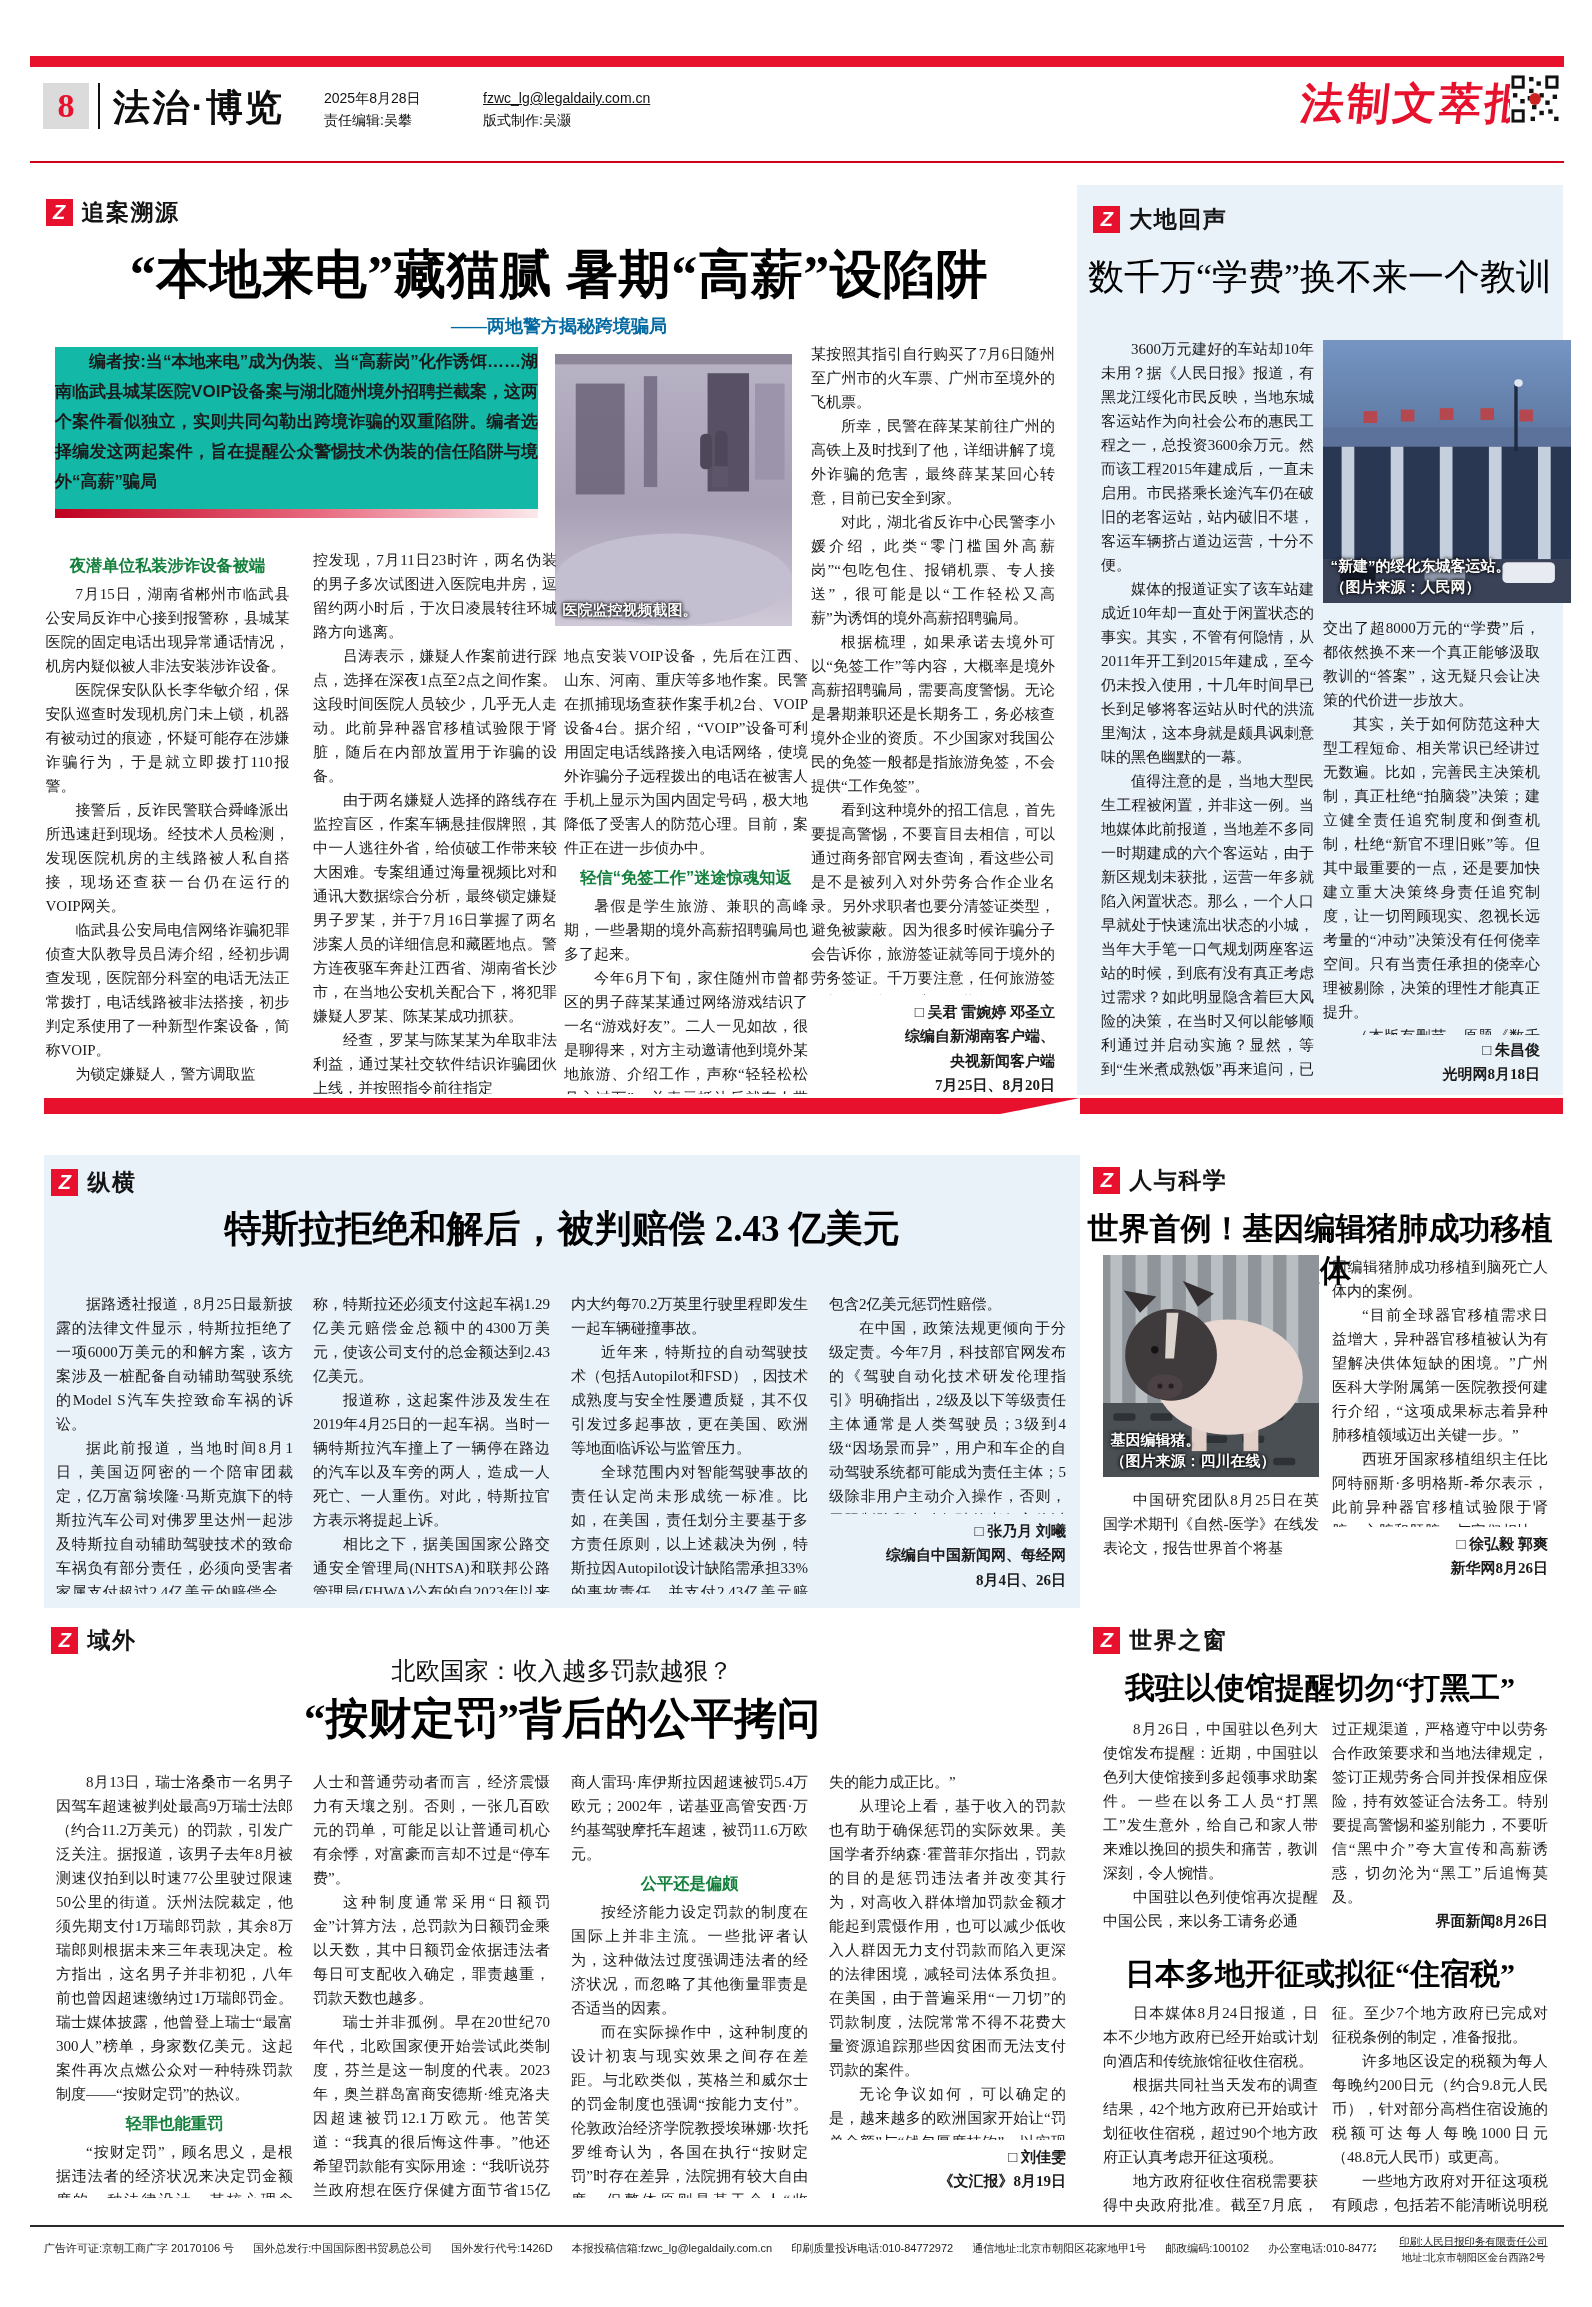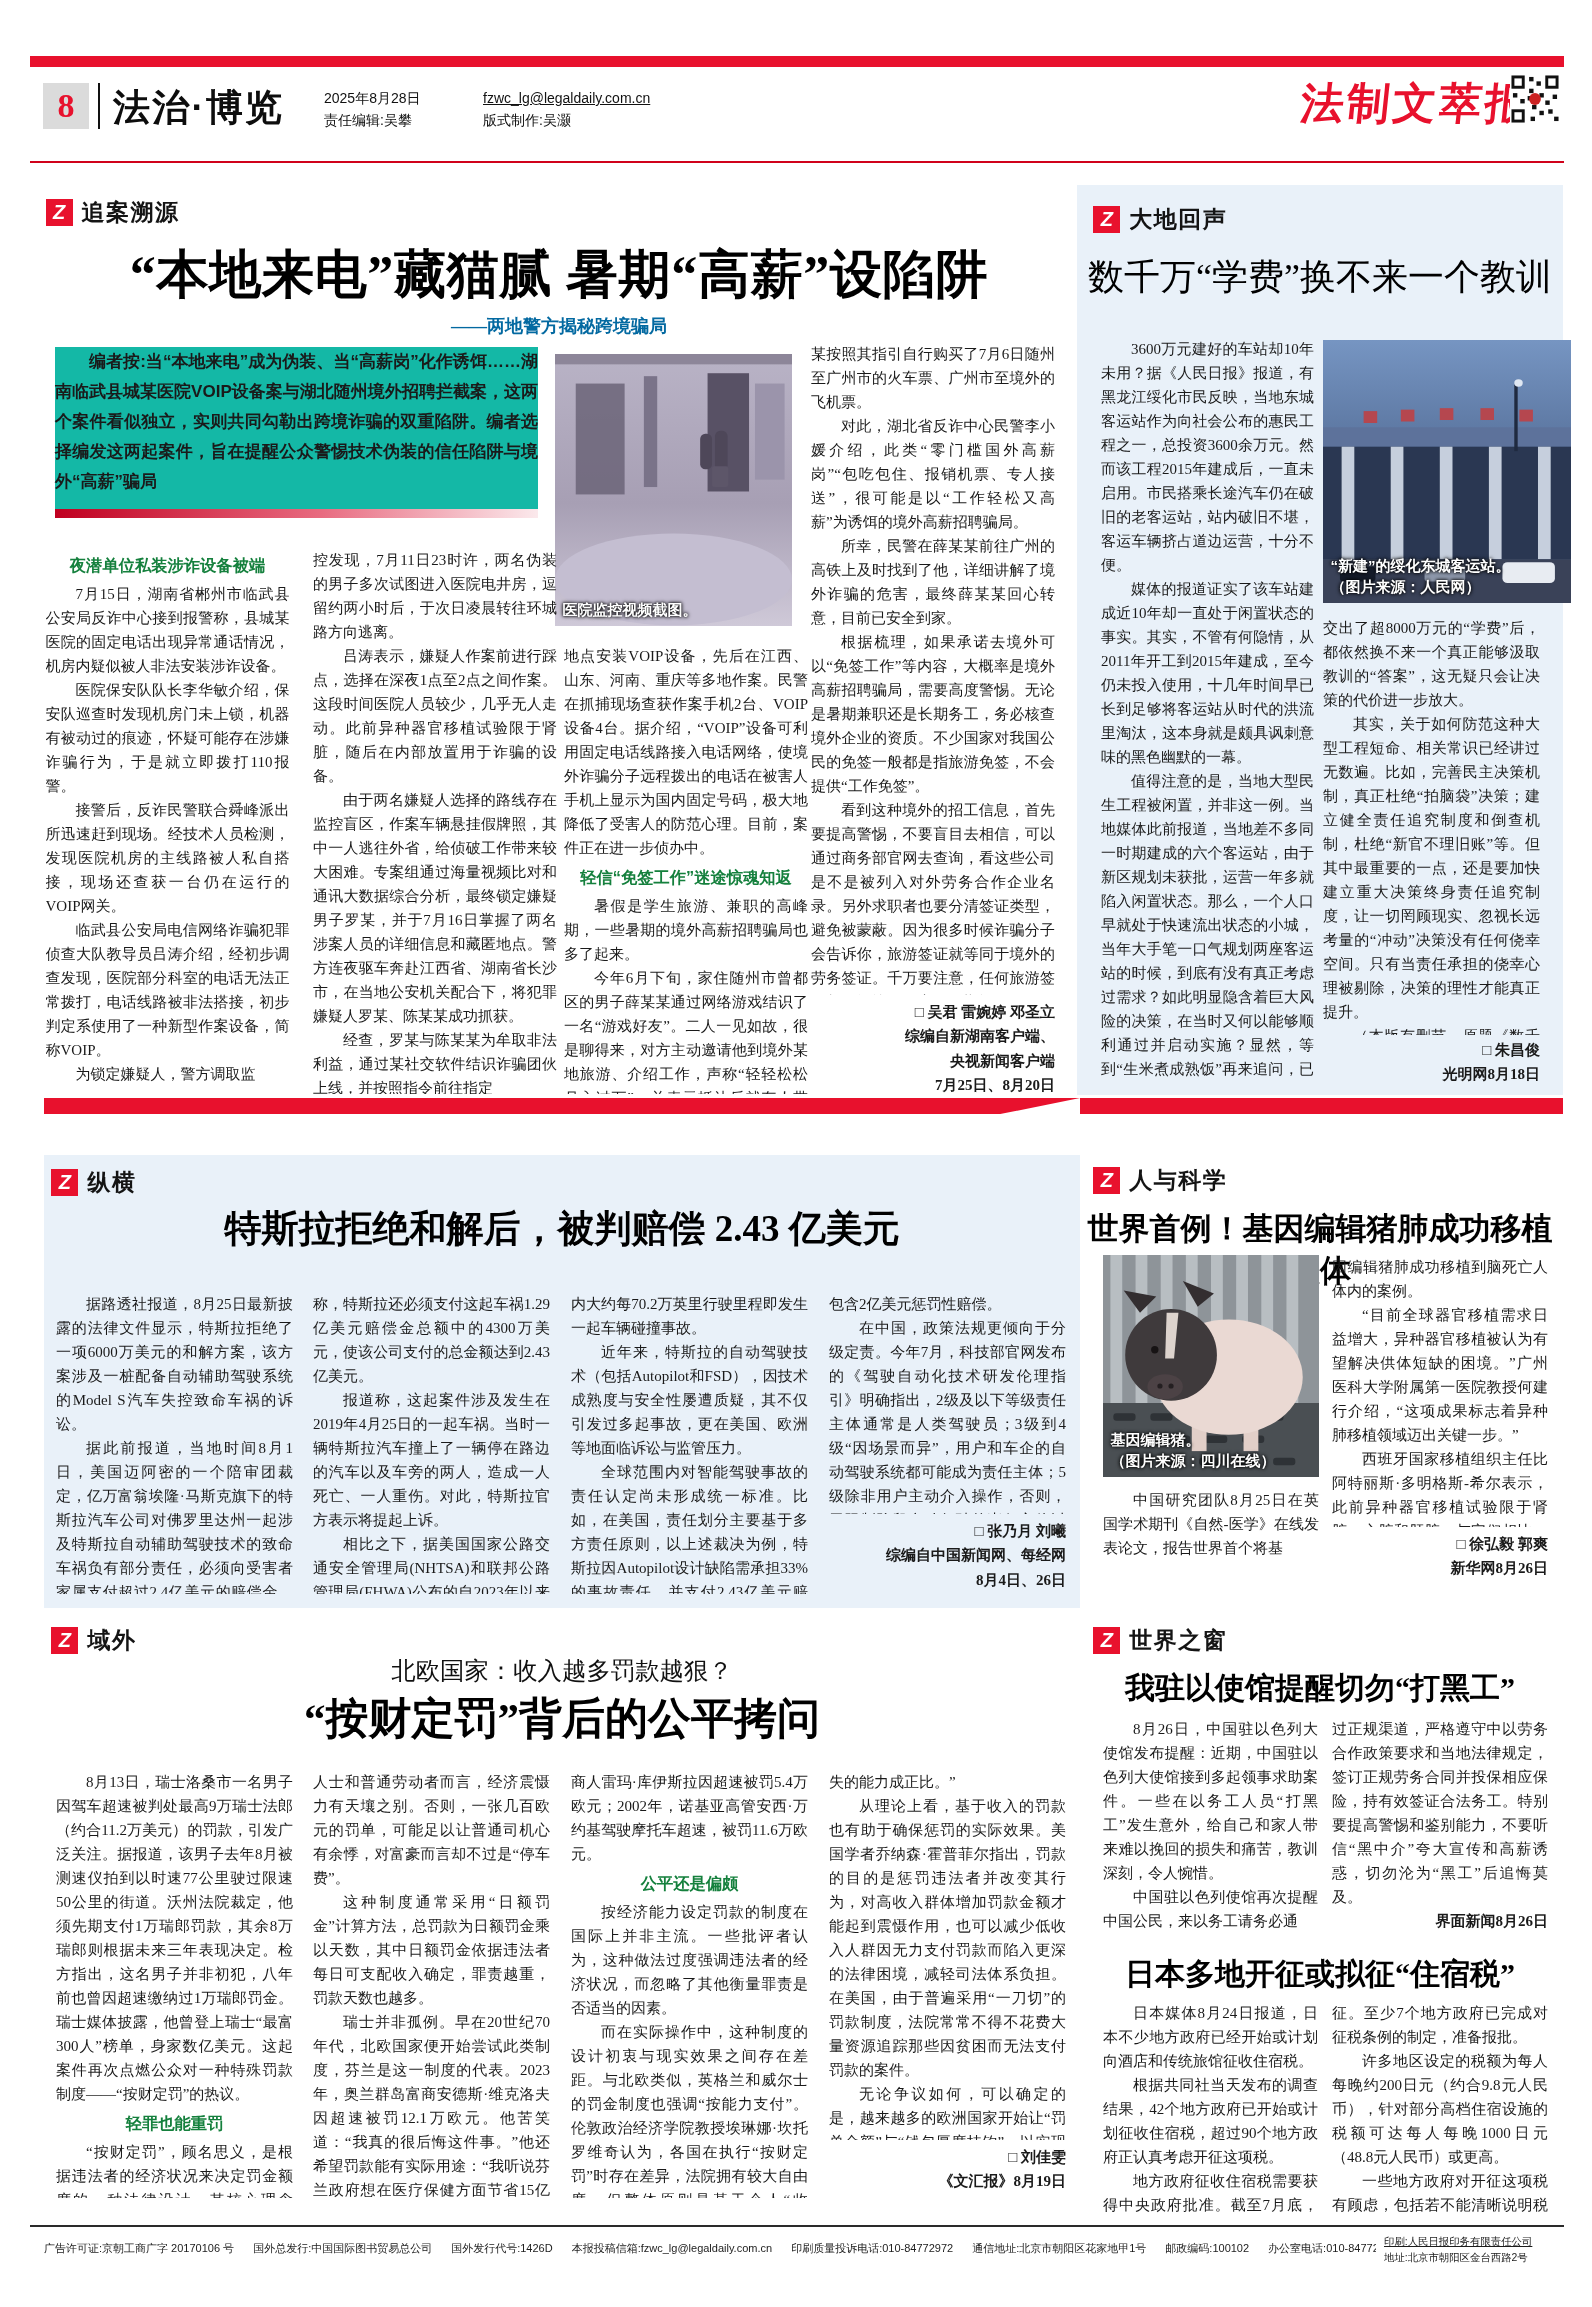--- a/index.html
+++ b/index.html
@@ -41,21 +41,21 @@
   .edbox p{font-family:"Liberation Sans","DejaVu Sans",sans-serif;font-weight:600;font-size:17px;line-height:30px;text-align:justify;text-indent:2em}
   .edbar{height:9px;margin-top:12px;background:linear-gradient(to right,#c00020,#e86b80 55%,#fbe9ec)}
   
   .photo{overflow:hidden}
   .photo svg{display:block;width:100%;height:100%}
   .caption{position:absolute;left:7.4px;bottom:6px;color:#fff;font-family:"Liberation Sans","DejaVu Sans",sans-serif;font-weight:700;font-size:15px;line-height:21px;text-shadow:0 0 3px #000,0 0 4.4px #000}
   
   .notch{position:absolute;width:81px;height:16.3px;background:#fff;clip-path:polygon(0 100%,100% 0,100% 100%)}
   
   .foot{display:flex;gap:19px;font-family:"Liberation Sans","DejaVu Sans",sans-serif;font-size:11px;color:#1c1c1c;white-space:nowrap;overflow:hidden}
-  .footright{font-family:"Liberation Sans","DejaVu Sans",sans-serif;font-size:10.4px;line-height:16.3px;text-align:left;color:#1c1c1c}
+  .footright{font-family:"Liberation Sans","DejaVu Sans",sans-serif;font-size:10.4px;line-height:16.3px;text-align:center;color:#1c1c1c}
   .footright .u{text-decoration:underline}
 </style>
 </head>
 <body>
 
 <div id="page">
 
   <div class="abs bar" style="left:30px;top:56px;width:1534px;height:11px"></div>
 
   <div class="abs pagenum" style="left:43px;top:83px">
@@ -155,22 +155,22 @@
         <div>经查，罗某与陈某某为牟取非法利益，通过某社交软件结识诈骗团伙上线，并按照指令前往指定</div>
       </div>
     <div class="abs coltext" style="left:520px;top:466px;width:244px;height:450px">
         <div class="cont">地点安装VOIP设备，先后在江西、山东、河南、重庆等多地作案。民警在抓捕现场查获作案手机2台、VOIP设备4台。据介绍，“VOIP”设备可利用固定电话线路接入电话网络，使境外诈骗分子远程拨出的电话在被害人手机上显示为国内固定号码，极大地降低了受害人的防范心理。目前，案件正在进一步侦办中。</div>
         <div class="colsub">轻信“免签工作”迷途惊魂知返</div>
         <div>暑假是学生旅游、兼职的高峰期，一些暑期的境外高薪招聘骗局也多了起来。</div>
         <div>今年6月下旬，家住随州市曾都区的男子薛某某通过网络游戏结识了一名“游戏好友”。二人一见如故，很是聊得来，对方主动邀请他到境外某地旅游、介绍工作，声称“轻轻松松月入过万”，并表示抵达后就有人带其通关、入住酒店和介绍工作。于是，薛某</div>
       </div>
     <div class="abs coltext" style="left:767px;top:164px;width:244px;height:653px">
         <div class="cont">某按照其指引自行购买了7月6日随州至广州市的火车票、广州市至境外的飞机票。</div>
+        <div>所幸，民警在薛某某前往广州的高铁上及时找到了他，详细讲解了境外诈骗的危害，最终薛某某回心转意，目前已安全到家。</div>
         <div>对此，湖北省反诈中心民警李小媛介绍，此类“零门槛国外高薪岗”“包吃包住、报销机票、专人接送”，很可能是以“工作轻松又高薪”为诱饵的境外高薪招聘骗局。</div>
-        <div>所幸，民警在薛某某前往广州的高铁上及时找到了他，详细讲解了境外诈骗的危害，最终薛某某回心转意，目前已安全到家。</div>
         <div>根据梳理，如果承诺去境外可以“免签工作”等内容，大概率是境外高薪招聘骗局，需要高度警惕。无论是暑期兼职还是长期务工，务必核查境外企业的资质。不少国家对我国公民的免签一般都是指旅游免签，不会提供“工作免签”。</div>
         <div>看到这种境外的招工信息，首先要提高警惕，不要盲目去相信，可以通过商务部官网去查询，看这些公司是不是被列入对外劳务合作企业名录。另外求职者也要分清签证类型，避免被蒙蔽。因为很多时候诈骗分子会告诉你，旅游签证就等同于境外的劳务签证。千万要注意，任何旅游签证都不能等同于境外的劳务签证。</div>
       </div>
     <div class="abs byline" style="left:767px;top:822px;width:244px">
         <div>□ 吴君 雷婉婷 邓圣立</div>
         <div>综编自新湖南客户端、</div>
         <div>央视新闻客户端</div>
         <div>7月25日、8月20日</div>
       </div>
   </div>

